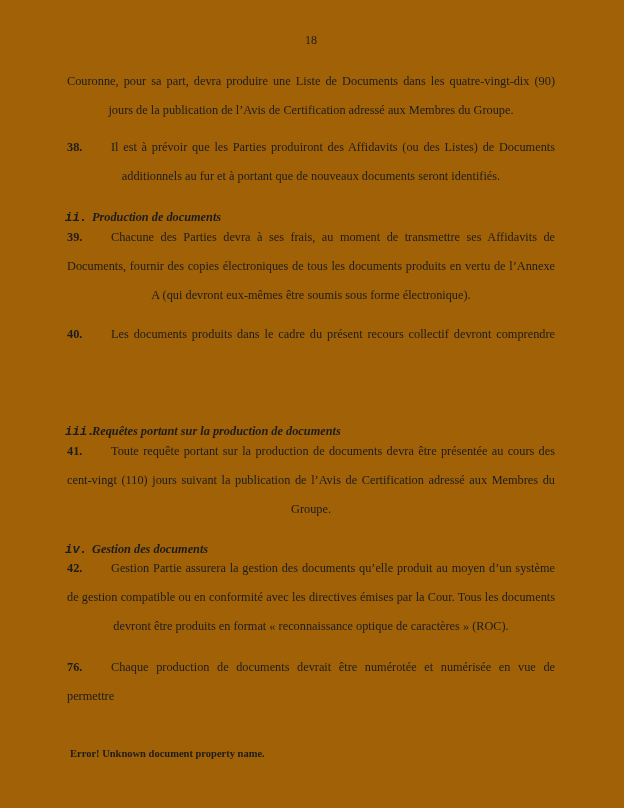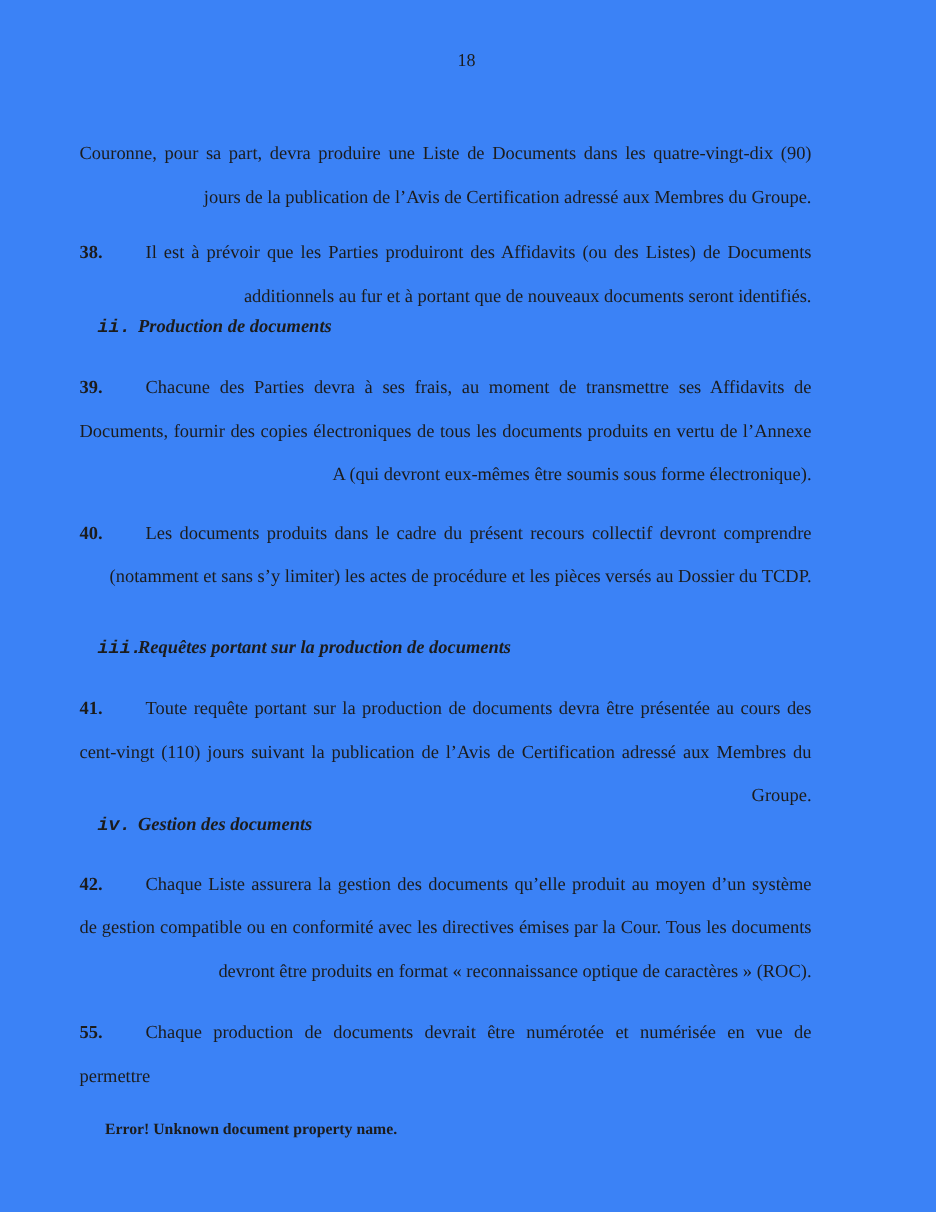--- a/index.html
+++ b/index.html
@@ -1,42 +1,41 @@
 <!DOCTYPE html>
 <html><head>
 <meta charset="utf-8">
 <style>
   html, body { margin: 0; padding: 0; background: #ffffff; }
   .page {
     position: relative;
     width: 624px;
     height: 808px;
-    background: #3b82f6;
+    background: #a16207;
     font-family: "Liberation Serif", "DejaVu Serif", serif;
     font-size: 12.3px;
     color: #1c1c1c;
     overflow: hidden;
   }
   .pageno {
     position: absolute;
     top: 33px;
     left: 67px;
     width: 488px;
     text-align: center;
     font-size: 12px;
     line-height: normal;
   }
   .block {
     position: absolute;
-    left: 53px;
+    left: 67px;
     width: 488px;
     line-height: 29px;
-    margin-top: 21px;
   }
-  .ln { text-align: right; }
+  .ln { text-align: center; }
   .ln.j { text-align: justify; text-align-last: justify; }
   .pnum { display: inline-block; width: 44px; font-weight: bold; }
   .heading {
     position: absolute;
     left: 65px;
     width: 488px;
     line-height: 29px;
     font-weight: bold;
     font-style: italic;
   }
@@ -72,42 +71,41 @@
   </div>
 
   <div class="block" style="top:223px">
     <div class="ln j"><span class="pnum">39.</span><span>Chacune des Parties devra à ses frais, au moment de transmettre ses Affidavits de</span></div>
     <div class="ln j">Documents, fournir des copies électroniques de tous les documents produits en vertu de l’Annexe</div>
     <div class="ln">A (qui devront eux-mêmes être soumis sous forme électronique).</div>
   </div>
 
   <div class="block" style="top:320px">
     <div class="ln j"><span class="pnum">40.</span><span>Les documents produits dans le cadre du présent recours collectif devront comprendre</span></div>
-    <div class="ln">(notamment et sans s’y limiter) les actes de procédure et les pièces versés au Dossier du TCDP.</div>
   </div>
 
   <div class="heading" style="top:417px">
     <span class="hnum">iii.</span><span>Requêtes portant sur la production de documents</span>
   </div>
 
   <div class="block" style="top:437px">
     <div class="ln j"><span class="pnum">41.</span><span>Toute requête portant sur la production de documents devra être présentée au cours des</span></div>
     <div class="ln j">cent-vingt (110) jours suivant la publication de l’Avis de Certification adressé aux Membres du</div>
     <div class="ln">Groupe.</div>
   </div>
 
   <div class="heading" style="top:535px">
     <span class="hnum">iv.</span><span>Gestion des documents</span>
   </div>
 
   <div class="block" style="top:554px">
-    <div class="ln j"><span class="pnum">42.</span><span>Chaque Liste assurera la gestion des documents qu’elle produit au moyen d’un système</span></div>
+    <div class="ln j"><span class="pnum">42.</span><span>Gestion Partie assurera la gestion des documents qu’elle produit au moyen d’un système</span></div>
     <div class="ln j">de gestion compatible ou en conformité avec les directives émises par la Cour. Tous les documents</div>
     <div class="ln">devront être produits en format « reconnaissance optique de caractères » (ROC).</div>
   </div>
 
   <div class="block" style="top:653px">
-    <div class="ln j"><span class="pnum">55.</span><span>Chaque production de documents devrait être numérotée et numérisée en vue de permettre</span></div>
+    <div class="ln j"><span class="pnum">76.</span><span>Chaque production de documents devrait être numérotée et numérisée en vue de permettre</span></div>
   </div>
 
   <div class="footer">Error! Unknown document property name.</div>
 
 </div>
 
 </body></html>

